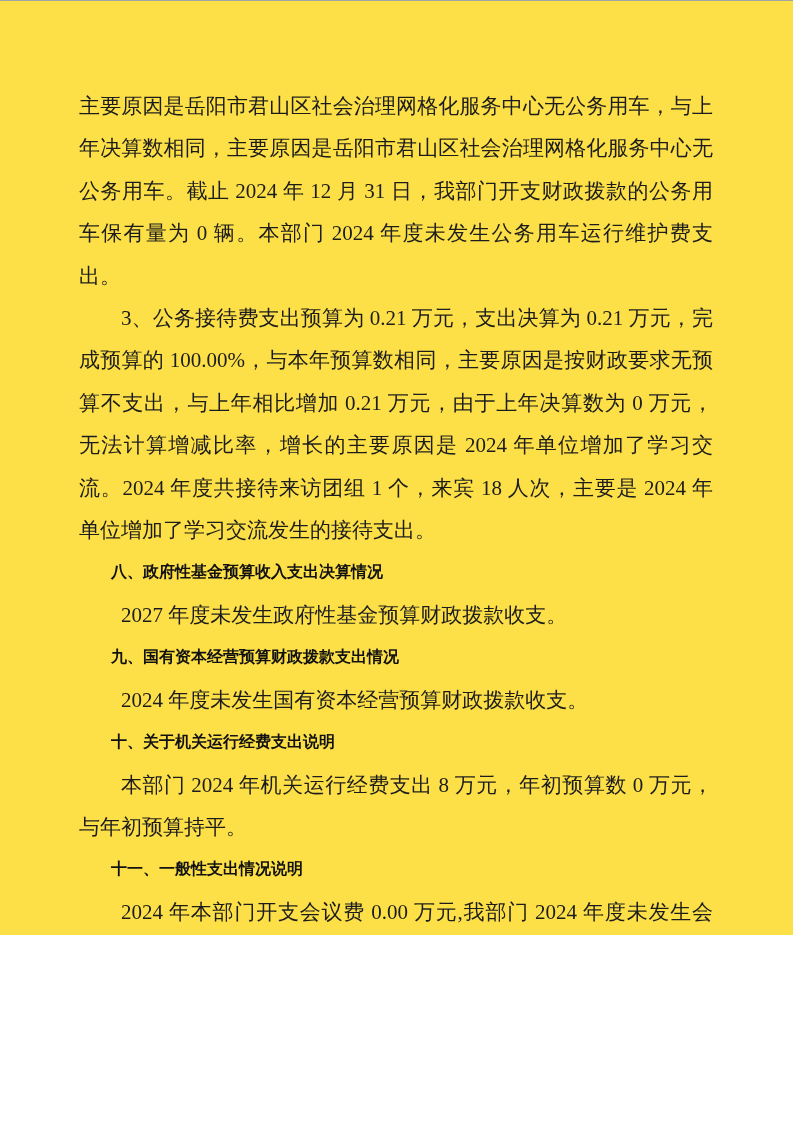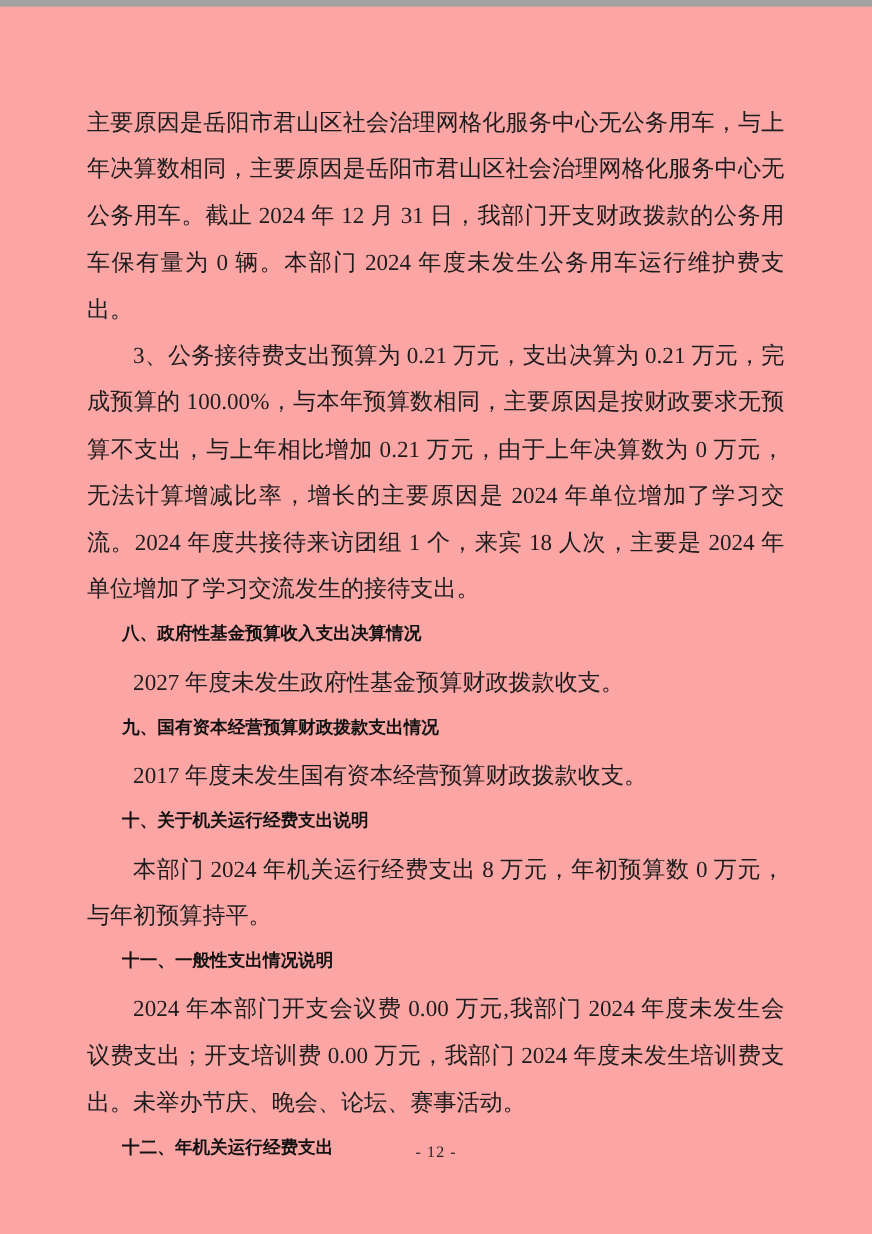--- a/index.html
+++ b/index.html
@@ -3,25 +3,25 @@
 <meta charset="utf-8">
 <style>
   html, body {
     margin: 0;
     padding: 0;
     background: #ffffff;
   }
   .page {
     position: relative;
     width: 793px;
-    height: 1122px;
-    background: #fca5a5;
+    height: 935px;
+    background: #fde047;
     overflow: hidden;
     box-sizing: border-box;
-    border-top: 6px solid #a3a3a3;
+    border-top: 1px solid #a3a3a3;
   }
   .doc-content {
     position: absolute;
     top: 84px;
     left: 79px;
     width: 634px;
     color: #1c1c1c;
     font-family: "Liberation Serif", "DejaVu Serif", serif;
     font-size: 21px;
     line-height: 42.4px;
@@ -59,21 +59,21 @@
 </head>
 <body>
 
 <div class="page">
   <div class="doc-content" id="doc-content">
       <div class="paragraph">主要原因是岳阳市君山区社会治理网格化服务中心无公务用车，与上年决算数相同，主要原因是岳阳市君山区社会治理网格化服务中心无公务用车。截止 2024 年 12 月 31 日，我部门开支财政拨款的公务用车保有量为 0 辆。本部门 2024 年度未发生公务用车运行维护费支出。</div>
       <div class="paragraph indent">3、公务接待费支出预算为 0.21 万元，支出决算为 0.21 万元，完成预算的 100.00%，与本年预算数相同，主要原因是按财政要求无预算不支出，与上年相比增加 0.21 万元，由于上年决算数为 0 万元，无法计算增减比率，增长的主要原因是 2024 年单位增加了学习交流。2024 年度共接待来访团组 1 个，来宾 18 人次，主要是 2024 年单位增加了学习交流发生的接待支出。</div>
       <div class="heading">八、政府性基金预算收入支出决算情况</div>
       <div class="paragraph indent">2027 年度未发生政府性基金预算财政拨款收支。</div>
       <div class="heading">九、国有资本经营预算财政拨款支出情况</div>
-      <div class="paragraph indent">2017 年度未发生国有资本经营预算财政拨款收支。</div>
+      <div class="paragraph indent">2024 年度未发生国有资本经营预算财政拨款收支。</div>
       <div class="heading">十、关于机关运行经费支出说明</div>
       <div class="paragraph indent">本部门 2024 年机关运行经费支出 8 万元，年初预算数 0 万元，与年初预算持平。</div>
       <div class="heading">十一、一般性支出情况说明</div>
       <div class="paragraph indent">2024 年本部门开支会议费 0.00 万元,我部门 2024 年度未发生会议费支出；开支培训费 0.00 万元，我部门 2024 年度未发生培训费支出。未举办节庆、晚会、论坛、赛事活动。</div>
       <div class="heading">十二、年机关运行经费支出</div>
     </div>
   <div class="page-footer">- 12 -</div>
 </div>
 
 </body></html>

